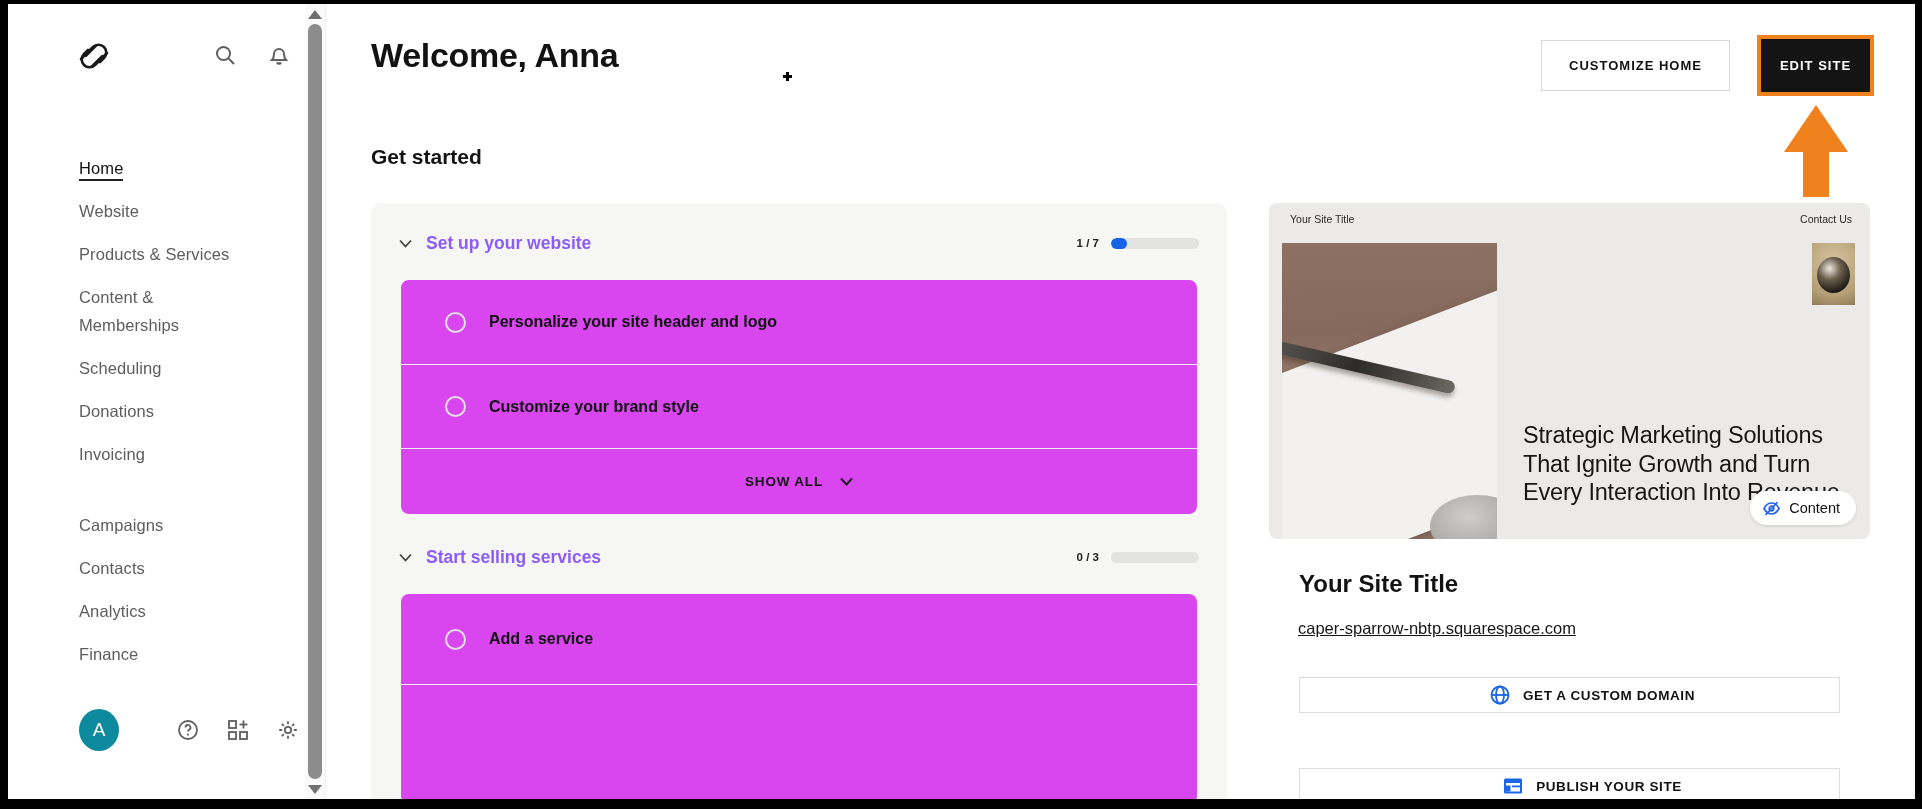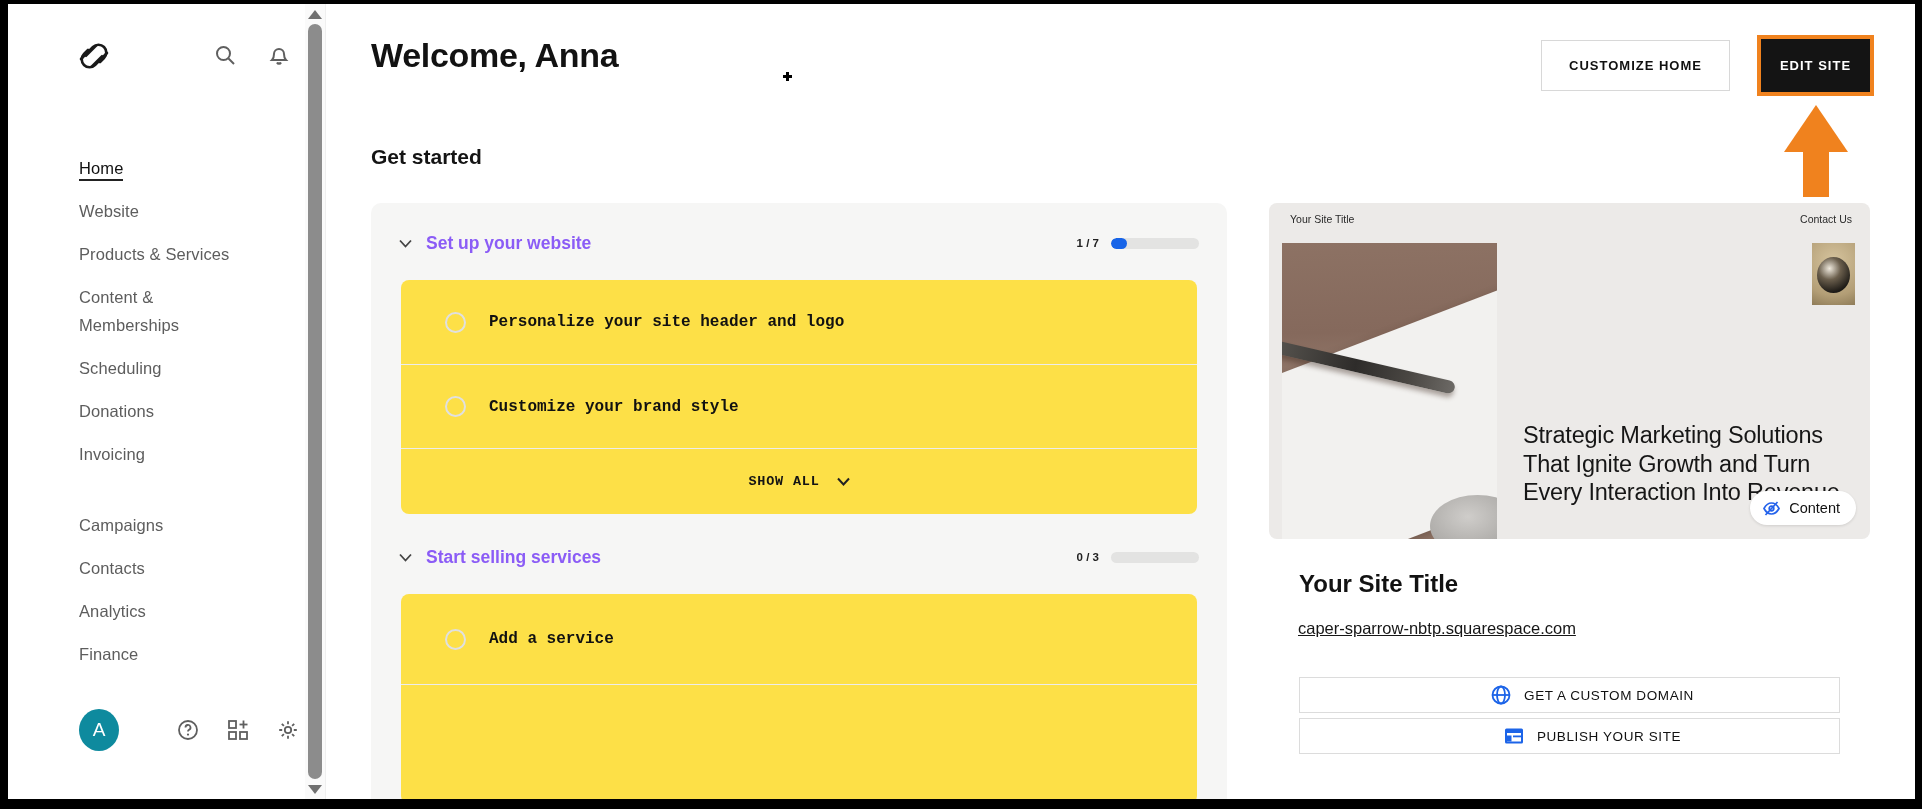--- a/index.html
+++ b/index.html
@@ -65,21 +65,21 @@
   
   #get-started-title { position:absolute; left:371px; top:145px; font-size:21px; font-weight:700; color:#141414; }
   #checklist { position:absolute; left:371px; top:203px; width:856px; height:650px;
                background:#f6f6f5; border-radius:10px; padding:25px 28px; }
   .sec-head { display:flex; align-items:center; height:30px; }
   .chev { width:13px; height:9px; color:#444; margin-right:14px; flex:none; cursor:pointer; }
   .sec-title { font-size:17.5px; font-weight:700; color:#8b5cf6; flex:1; }
   .sec-count { font-size:11.5px; font-weight:700; color:#222; margin-right:12px; }
   .bar { width:88px; height:11px; border-radius:6px; background:#e3e3e2; overflow:hidden; }
   .bar-fill { height:100%; border-radius:6px; background:#1764e8; width:0; }
-  .card { background:#fde047; border-radius:8px; margin:22px 2px 0 2px; overflow:hidden;font-family:Liberation Mono, monospace; }
+  .card { background:#d946ef; border-radius:8px; margin:22px 2px 0 2px; overflow:hidden; }
   .task-row { display:flex; align-items:center; height:84px; padding-left:44px; cursor:pointer; }
   .task-row + .task-row, .show-all-row { border-top:1px solid #ececec;align-items:center; }
   .task-circle { width:21px; height:21px; border-radius:50%; border:2px solid #e0e0e0; flex:none; cursor:pointer; }
   .task-label { font-size:16px; font-weight:700; color:#111; margin-left:23px; }
   .show-all-row { height:66px; display:flex; align-items:center; justify-content:center;
                   gap:17px; cursor:pointer; }
   .show-all-label { font-size:13.5px; font-weight:700; letter-spacing:.8px; color:#141414; }
   #sec2-head { margin-top:28px; }
   #card2 { height:210px; }
   #card2 .task-row { height:90px; }
@@ -111,24 +111,24 @@
   #private-badge { position:absolute; right:14px; top:288px; height:34px; padding:0 16px 0 12px;
                    background:#fff; border-radius:17px; display:flex; align-items:center; gap:8px;
                    box-shadow:0 1px 3px rgba(0,0,0,.12); }
   #private-badge span { font-size:14.5px; color:#111; }
 
   #site-title { position:absolute; left:1299px; top:570px; font-size:24px; font-weight:700; color:#121212; }
   #site-url { position:absolute; left:1298px; top:619px; font-size:16.5px; color:#161616;
               text-decoration:underline; cursor:pointer; }
   .panel-btn { position:absolute; left:1299px; width:541px; height:36px; background:#fff;
                border:1px solid #dcdcdc; display:flex; align-items:center; justify-content:center;
-               gap:12px; font-size:13.5px; font-weight:400; letter-spacing:.6px; color:#111;
+               gap:12px; font-size:13.5px; font-weight:700; letter-spacing:.6px; color:#111;
                cursor:pointer; font-family:inherit;padding-left:45px; }
   #domain-btn { top:677px; }
-  #publish-btn { top:718px; }
+  #publish-btn { top:768px; }
 
   svg { display:block; }
 </style>
 </head>
 <body>
 
 <div id="stage">
 
   <div id="sidebar">
     <div id="logo">

